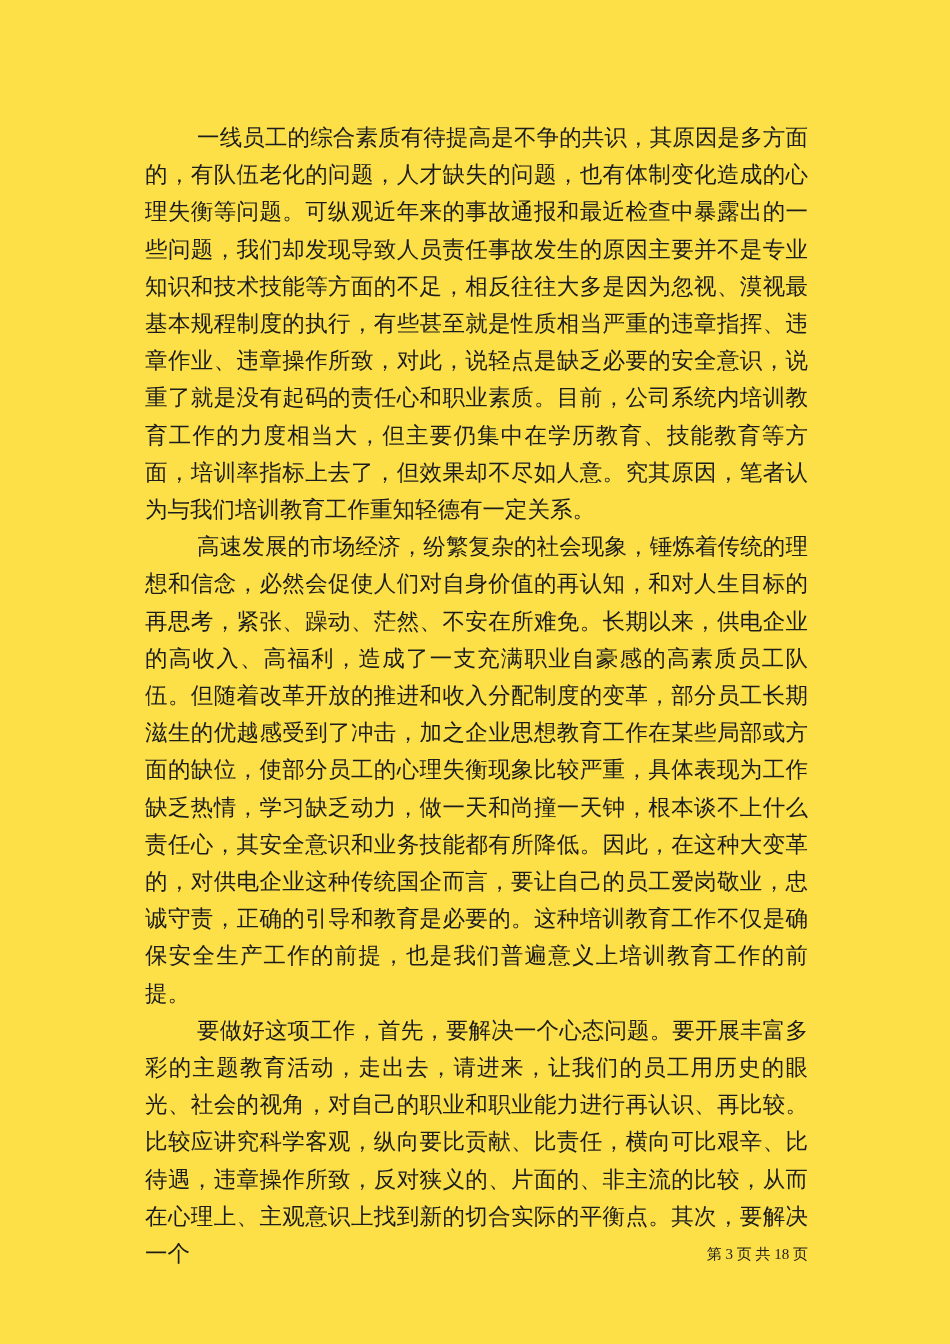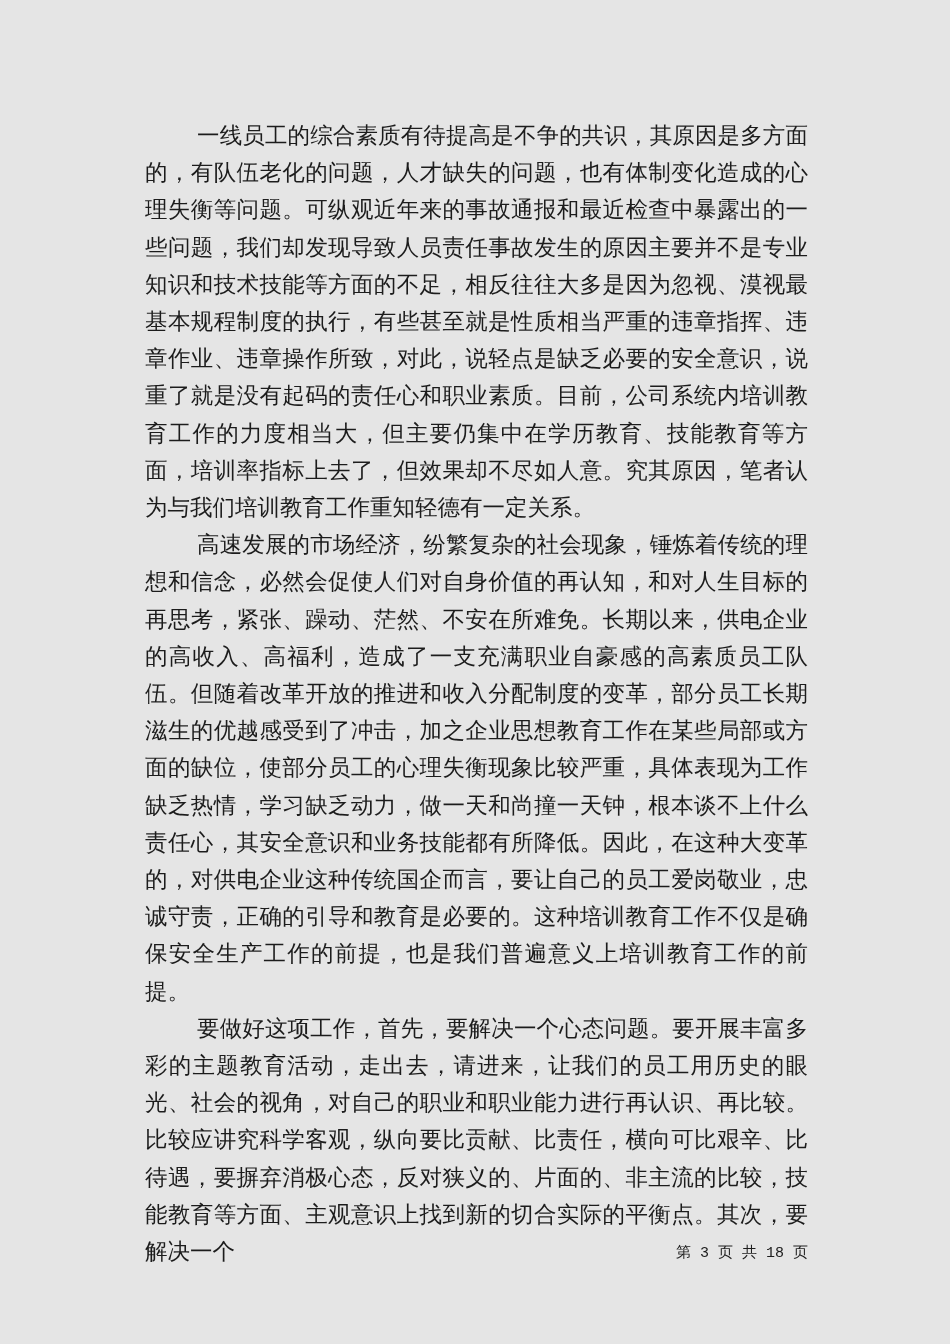--- a/index.html
+++ b/index.html
@@ -4,23 +4,23 @@
 <style>
   html, body {
     margin: 0;
     padding: 0;
     background: #ffffff;
   }
   .page {
     position: relative;
     width: 950px;
     height: 1344px;
-    background: #e5e5e5;
+    background: #fde047;
     overflow: hidden;
-    font-family: Liberation Mono, monospace;
+    font-family: Liberation Serif, serif;
     color: #1c1c1c;
   }
   .content {
     position: absolute;
     left: 145px;
     top: 119px;
     width: 663px;
   }
   .para {
     margin: 0;
@@ -44,16 +44,16 @@
     color: #1c1c1c;
   }
 </style>
 </head>
 <body>
 
 <div class="page">
   <div class="content">
     <p class="para">一线员工的综合素质有待提高是不争的共识，其原因是多方面的，有队伍老化的问题，人才缺失的问题，也有体制变化造成的心理失衡等问题。可纵观近年来的事故通报和最近检查中暴露出的一些问题，我们却发现导致人员责任事故发生的原因主要并不是专业知识和技术技能等方面的不足，相反往往大多是因为忽视、漠视最基本规程制度的执行，有些甚至就是性质相当严重的违章指挥、违章作业、违章操作所致，对此，说轻点是缺乏必要的安全意识，说重了就是没有起码的责任心和职业素质。目前，公司系统内培训教育工作的力度相当大，但主要仍集中在学历教育、技能教育等方面，培训率指标上去了，但效果却不尽如人意。究其原因，笔者认为与我们培训教育工作重知轻德有一定关系。</p>
     <p class="para">高速发展的市场经济，纷繁复杂的社会现象，锤炼着传统的理想和信念，必然会促使人们对自身价值的再认知，和对人生目标的再思考，紧张、躁动、茫然、不安在所难免。长期以来，供电企业的高收入、高福利，造成了一支充满职业自豪感的高素质员工队伍。但随着改革开放的推进和收入分配制度的变革，部分员工长期滋生的优越感受到了冲击，加之企业思想教育工作在某些局部或方面的缺位，使部分员工的心理失衡现象比较严重，具体表现为工作缺乏热情，学习缺乏动力，做一天和尚撞一天钟，根本谈不上什么责任心，其安全意识和业务技能都有所降低。因此，在这种大变革的，对供电企业这种传统国企而言，要让自己的员工爱岗敬业，忠诚守责，正确的引导和教育是必要的。这种培训教育工作不仅是确保安全生产工作的前提，也是我们普遍意义上培训教育工作的前提。</p>
-    <p class="para">要做好这项工作，首先，要解决一个心态问题。要开展丰富多彩的主题教育活动，走出去，请进来，让我们的员工用历史的眼光、社会的视角，对自己的职业和职业能力进行再认识、再比较。比较应讲究科学客观，纵向要比贡献、比责任，横向可比艰辛、比待遇，要摒弃消极心态，反对狭义的、片面的、非主流的比较，技能教育等方面、主观意识上找到新的切合实际的平衡点。其次，要解决一个</p>
+    <p class="para">要做好这项工作，首先，要解决一个心态问题。要开展丰富多彩的主题教育活动，走出去，请进来，让我们的员工用历史的眼光、社会的视角，对自己的职业和职业能力进行再认识、再比较。比较应讲究科学客观，纵向要比贡献、比责任，横向可比艰辛、比待遇，违章操作所致，反对狭义的、片面的、非主流的比较，从而在心理上、主观意识上找到新的切合实际的平衡点。其次，要解决一个</p>
   </div>
   <div class="footer">第 3 页 共 18 页</div>
 </div>
 
 </body></html>

